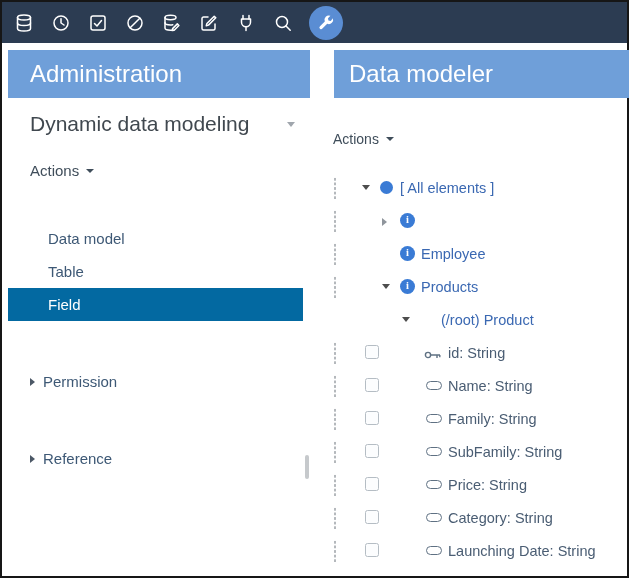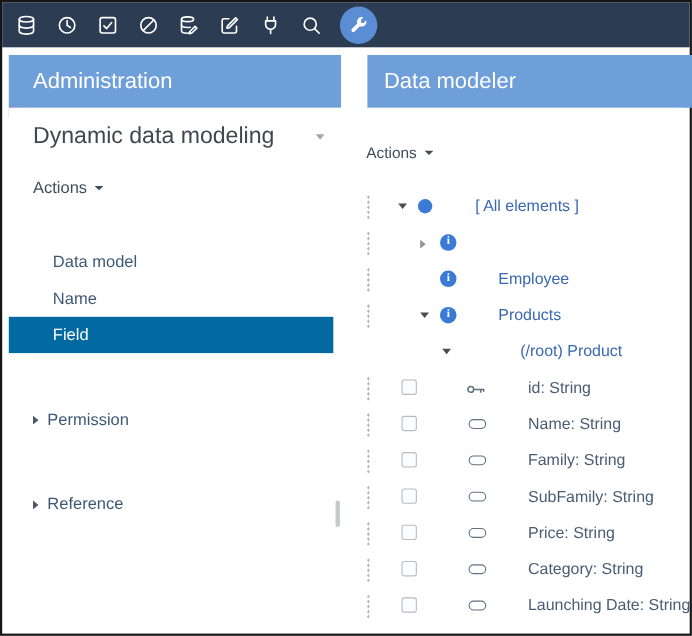--- a/index.html
+++ b/index.html
@@ -8,21 +8,21 @@
 
   
   .topbar{position:absolute;left:2px;top:2px;right:2px;height:41px;background:#2c3c52;
     display:flex;align-items:center;padding-left:11px;}
   .tb-btn{width:22px;height:22px;margin-right:15px;display:flex;align-items:center;justify-content:center;cursor:pointer;}
   .tb-btn svg{stroke:#fff;fill:none;stroke-width:1.5;stroke-linecap:round;stroke-linejoin:round;}
   .tb-active{width:34px;height:34px;border-radius:50%;background:#5a8dd3;margin-right:0;
     display:flex;align-items:center;justify-content:center;cursor:pointer;}
 
   
-  .hdr{position:absolute;top:50px;height:48px;background:#6f9fd9;color:#fff;font-size:20px;
+  .hdr{position:absolute;top:50px;height:48px;background:#6f9fd9;color:#fff;font-size:24px;
     display:flex;align-items:center;box-sizing:border-box;}
   .hdr-left{left:8px;width:302px;padding-left:22px;}
   .hdr-right{left:334px;width:344px;padding-left:15px;}
   .red-flag{position:absolute;left:8px;top:98px;width:9px;height:9px;background:#e8453c;}
 
   
   .admin{position:absolute;left:8px;top:98px;width:302px;height:472px;background:#fff;}
   .admin-title{position:absolute;left:22px;top:14px;font-size:21px;color:#40484f;white-space:nowrap;}
   .title-caret{position:absolute;left:279px;top:24px;}
   .actions{position:absolute;font-size:15px;color:#3f4d5a;cursor:pointer;display:flex;align-items:center;}
@@ -53,21 +53,21 @@
   .cl0{left:44px}.cl1{left:64px}.cl2{left:84px}
   .node-icon{position:absolute;}
   .il0{left:62px;top:10px}.il1{left:82px;top:9px}.il2{left:102px;top:9px}
   .ifd{left:108px;top:12px}.ikey{left:106px;top:11px}
   .dot-icon{width:13px;height:13px;border-radius:50%;background:#3a7bd5;}
   .info-icon{width:15px;height:15px;border-radius:50%;background:#3a7bd5;display:flex;align-items:center;justify-content:center;}
   .info-icon::after{content:"i";color:#fff;font-size:10.5px;font-weight:bold;font-family:"Liberation Serif",serif;line-height:1;}
   .pause-icon{width:15px;height:15px;border-radius:50%;background:#3a7bd5;position:relative;}
   .pause-icon::after{content:"";position:absolute;left:4.5px;top:4.5px;width:2px;height:6.5px;background:#fff;box-shadow:4px 0 0 #fff;}
   .pill-icon{display:block;width:16px;height:9px;border:1.4px solid #5f7183;border-radius:4.5px;box-sizing:border-box;background:#fff;}
-  .tlbl{position:absolute;top:50%;transform:translateY(-50%);font-size:14.5px;white-space:nowrap;margin-left:32px;}
+  .tlbl{position:absolute;top:50%;transform:translateY(-50%);font-size:14.5px;white-space:nowrap;}
   .entity{color:#3a68b2;}
   .field{color:#4a5d73;}
   .tl0{left:82px}.tl1{left:103px}.tl2{left:123px}.tlf{left:130px}
 </style>
 </head>
 <body>
 
 <div class="frame"></div>
 
 <div class="topbar">
@@ -143,21 +143,21 @@
   <span class="title-caret car-d grey"></span>
   <div class="actions">
     <span>Actions</span>
     <span class="dd-caret"></span>
   </div>
   <div class="menu">
     <div class="menu-item">
       <span>Data model</span>
     </div>
     <div class="menu-item">
-      <span>Name</span>
+      <span>Table</span>
     </div>
     <div class="menu-item selected">
       <span>Field</span>
     </div>
     <div class="menu-item expandable">
       <span class="car-r dark"></span>
       <span>Permission</span>
     </div>
     <div class="menu-item expandable">
       <span class="car-r dark"></span>

